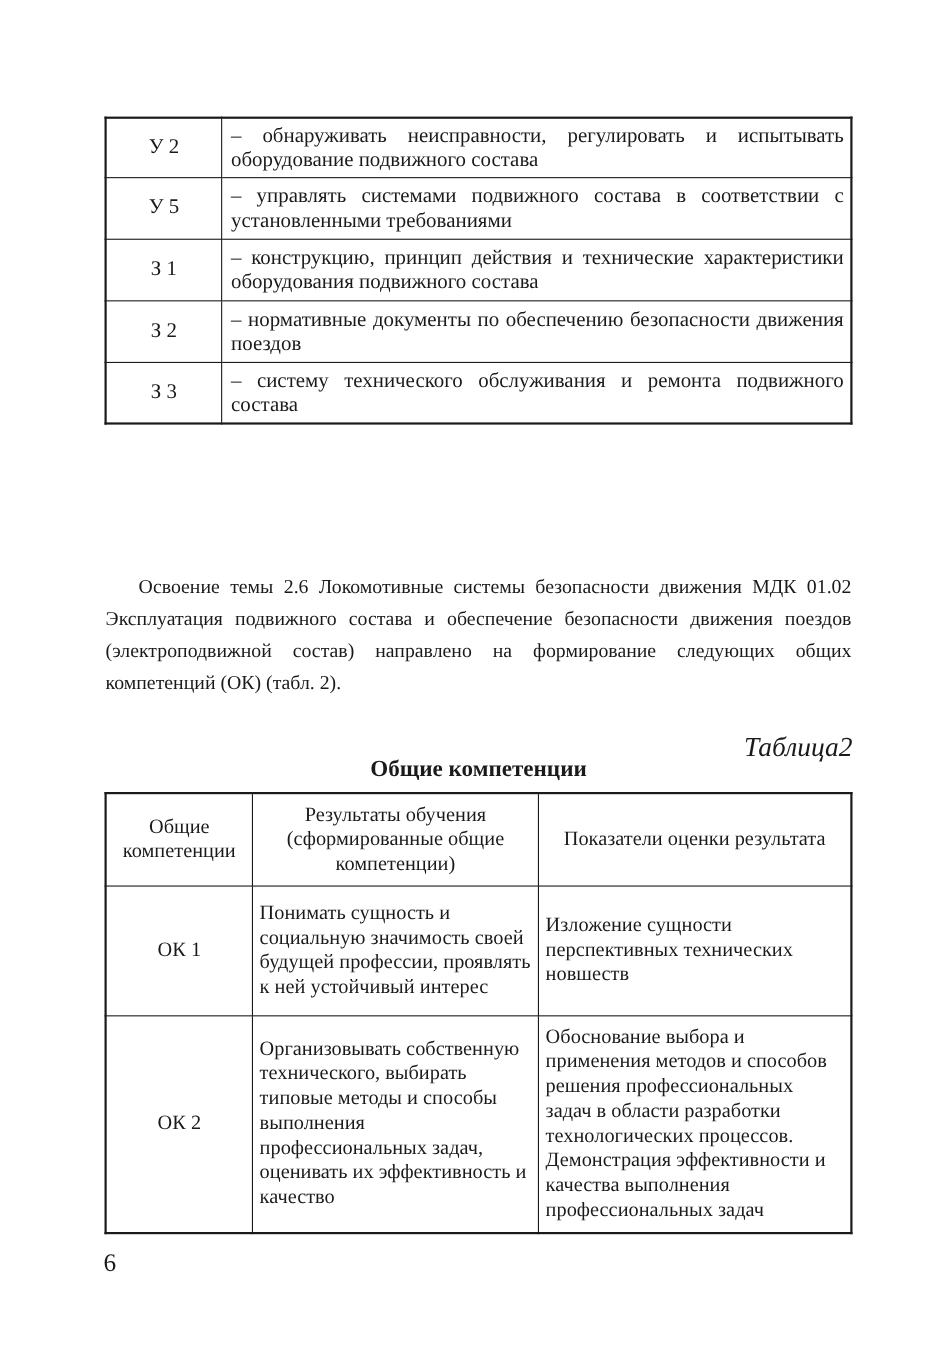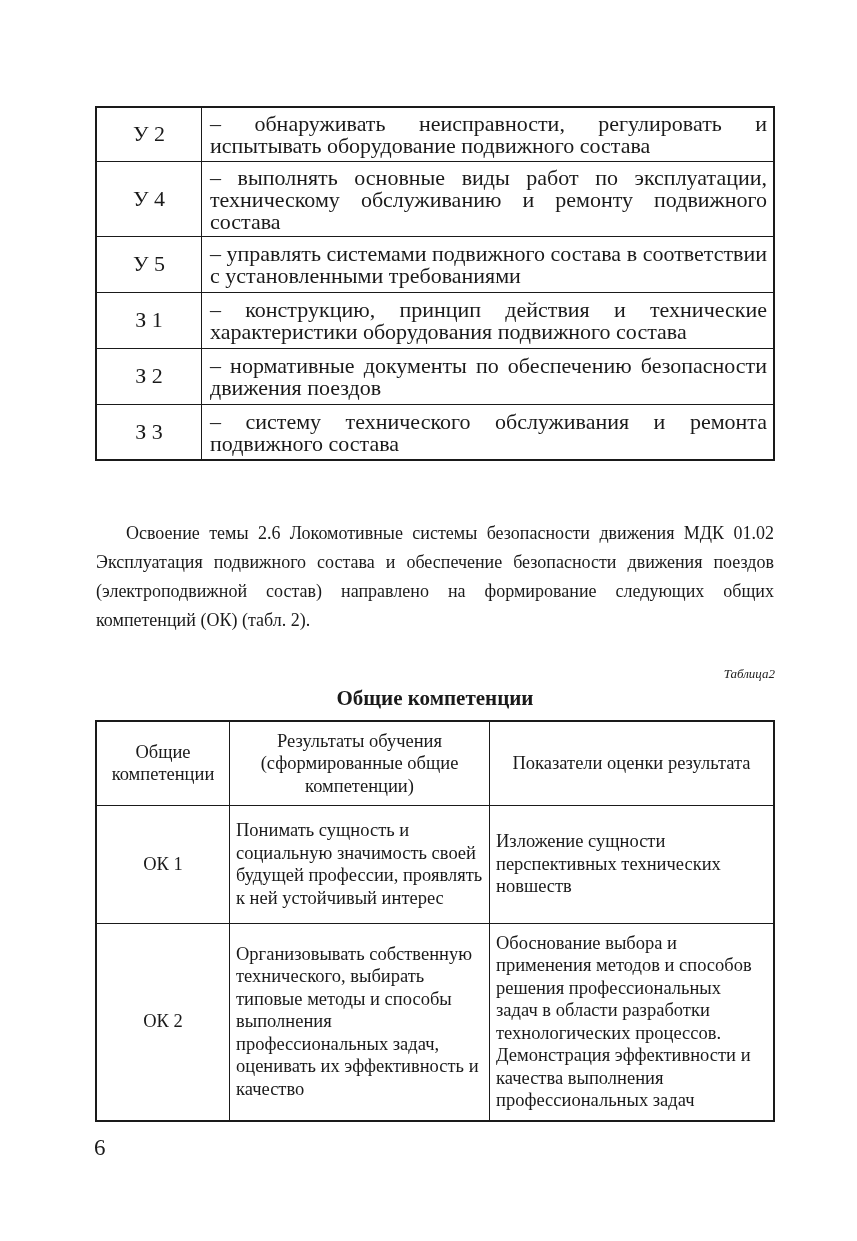--- a/index.html
+++ b/index.html
@@ -3,35 +3,35 @@
 <meta charset="utf-8">
 <style>
   html, body { margin: 0; padding: 0; background: #ffffff; }
   body {
     width: 857px; height: 1241px; position: relative; overflow: hidden;
     font-family: "Liberation Serif", "DejaVu Serif", serif; color: #1a1a1a;
   }
   .t1 {
     position: absolute; left: 95px; top: 106px; width: 680px;
     border-collapse: collapse; border: 2px solid #1a1a1a;
-    font-size: 22px; line-height: 22px;
+    font-size: 19px; line-height: 22px;
   }
   .t1 td { border: 1px solid #1a1a1a; vertical-align: middle; }
   .t1 td.code { width: 104px; text-align: center; padding: 0; }
   .t1 td.desc { padding: 5px 6px 3px 8px; text-align: justify; text-align-last: left; }
   .t1 tr { height: 56px; }
   .t1 tr.r1 { height: 54px; }
   .para {
     position: absolute; left: 96px; top: 519px; width: 678px;
     font-size: 18px; line-height: 29px; text-align: justify; margin: 0;
     text-indent: 30px;
   }
   .tabnum {
     position: absolute; right: 82px; top: 666px; font-style: italic;
-    font-size: 13px;
+    font-size: 25px;
   }
   .tabtitle {
     position: absolute; left: 95px; width: 680px; top: 686px;
     text-align: center; font-weight: bold; font-size: 21px;
   }
   .t2 {
     position: absolute; left: 95px; top: 720px; width: 680px;
     border-collapse: collapse; border: 2px solid #1a1a1a;
     font-size: 18.5px; line-height: 22.5px;
   }
@@ -46,24 +46,20 @@
   .pagenum { position: absolute; left: 94px; top: 1135px; font-size: 23px; }
 </style>
 </head>
 <body>
 
 <table class="t1">
   <tbody>
     <tr class="r1">
       <td class="code">У 2</td>
       <td class="desc">– обнаруживать неисправности, регулировать и испытывать оборудование подвижного состава</td>
-    </tr>
-    <tr>
-      <td class="code">У 4</td>
-      <td class="desc">– выполнять основные виды работ по эксплуатации, техническому обслуживанию и ремонту подвижного состава</td>
     </tr>
     <tr>
       <td class="code">У 5</td>
       <td class="desc">– управлять системами подвижного состава в соответствии с установленными требованиями</td>
     </tr>
     <tr>
       <td class="code">З 1</td>
       <td class="desc">– конструкцию, принцип действия и технические характеристики оборудования подвижного состава</td>
     </tr>
     <tr>

